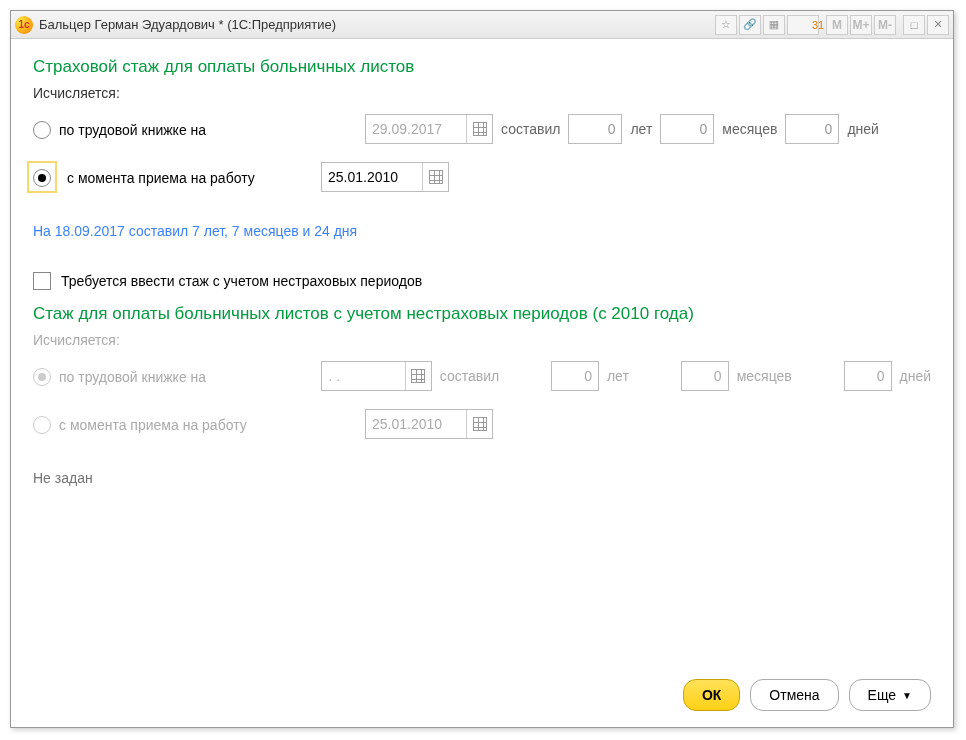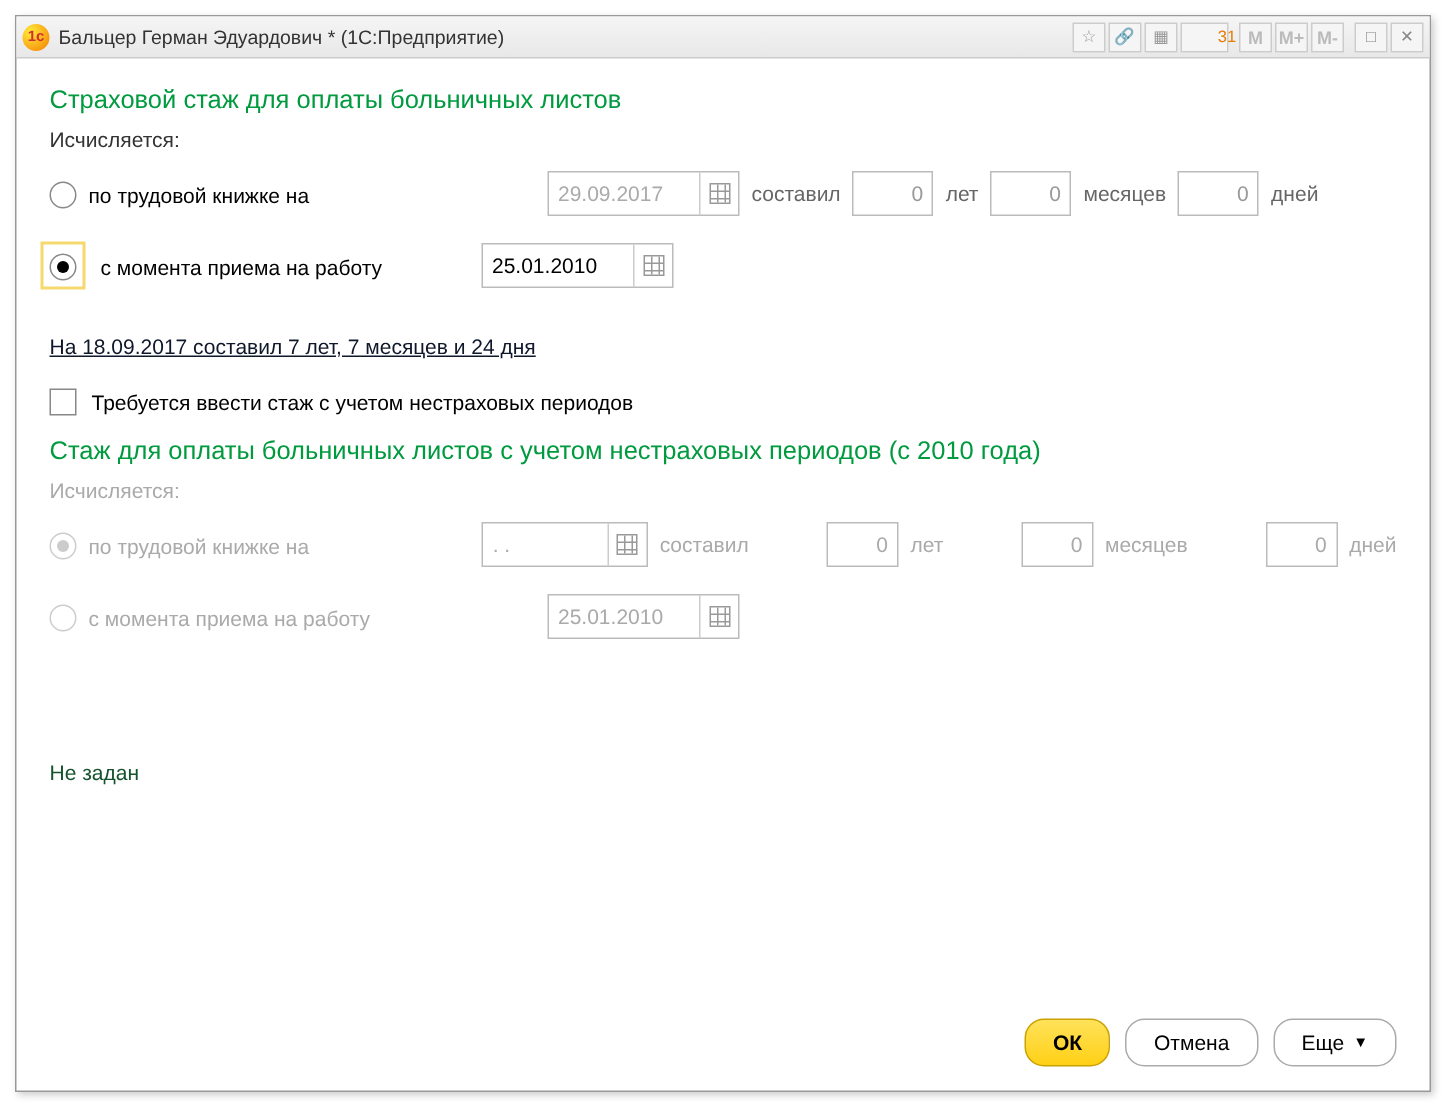--- a/index.html
+++ b/index.html
@@ -127,26 +127,26 @@
         linear-gradient(#999,#999), linear-gradient(#999,#999),
         linear-gradient(#999,#999), linear-gradient(#999,#999);
       background-size: 100% 1px, 100% 1px, 1px 100%, 1px 100%;
       background-position: 0 4px, 0 9px, 4px 0, 9px 0;
       background-repeat:no-repeat;
       border:1px solid #999;
     }
     .num-input { width:54px; text-align:right; justify-content:flex-end; color:#999; }
     .unit { color:#666; }
     .unit.disabled { color:#aaa; }
-    .summary { color:#0f172a; margin:28px 0 20px;text-decoration:underline; }
+    .summary { color:#3b82f6; margin:28px 0 33px; }
     .checkbox-row { display:flex; align-items:center; gap:10px; margin-bottom:14px; }
     .checkbox {
       width:18px;height:18px;border:1px solid #888;background:#fff;
     }
-    .not-set { color:#14532d; margin-top:78px; }
+    .not-set { color:#737373; margin-top:28px; }
     .footer {
       position:absolute;
       bottom:16px; right:22px;
       display:flex; gap:10px;
     }
     .btn {
       height:32px;
       border:1px solid #aaa;
       background:#fff;
       padding:0 18px;

